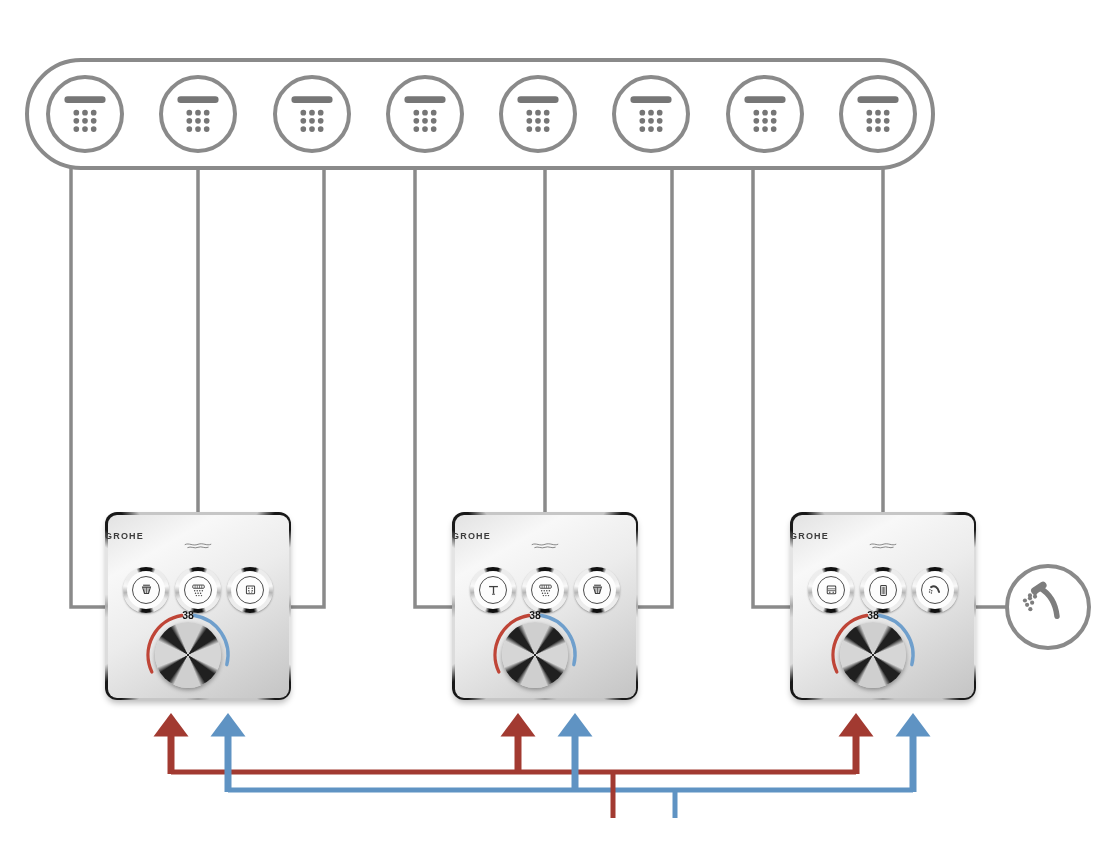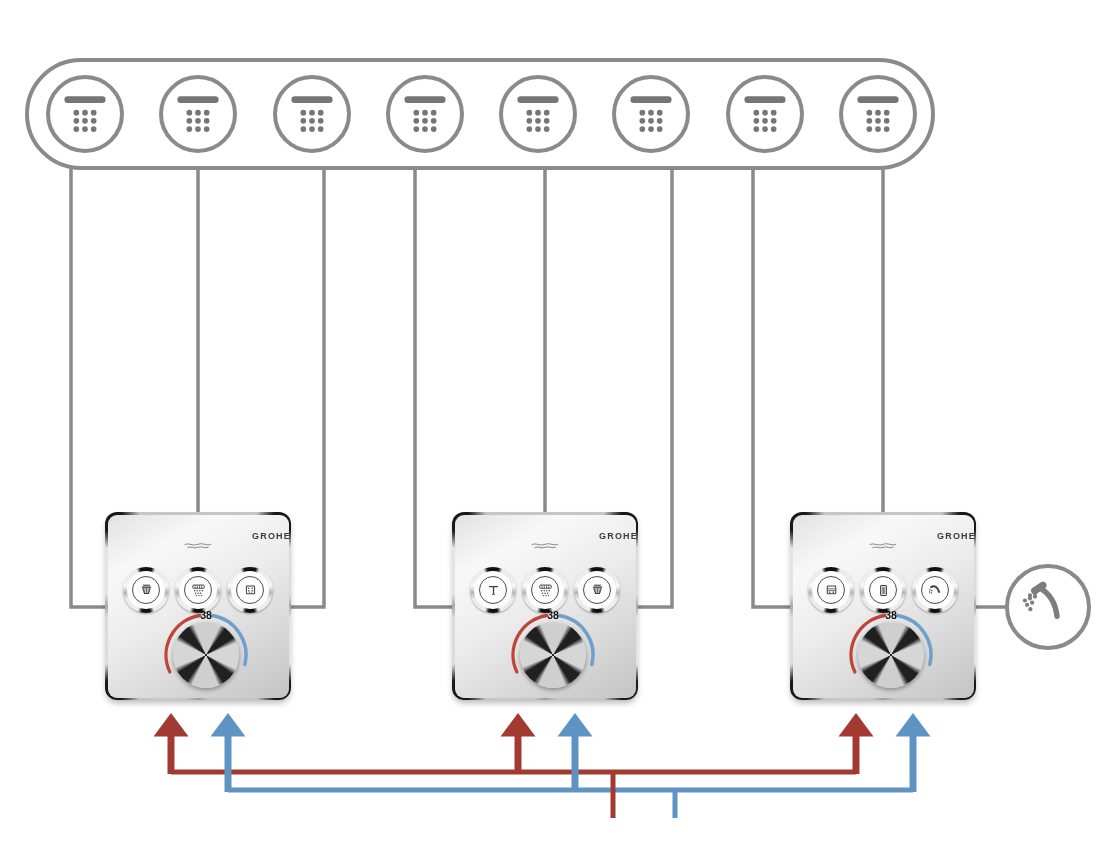--- a/index.html
+++ b/index.html
@@ -29,38 +29,38 @@
   
   .panel{position:absolute;top:512px;width:186px;height:188px;border-radius:12px;z-index:3;
          background:conic-gradient(from 0deg,
            #c6c6c6 0% 9%, #181818 11% 14%, #dcdcdc 16% 23%, #a8a8a8 25%,
            #e4e4e4 27% 34%, #181818 36% 39%, #c6c6c6 41% 48%, #9e9e9e 50%,
            #c6c6c6 52% 59%, #181818 61% 64%, #dcdcdc 66% 73%, #a8a8a8 75%,
            #e4e4e4 77% 84%, #181818 86% 89%, #c6c6c6 91% 100%);
          box-shadow:0 4px 6px -1px rgba(0,0,0,.28);}
   .panel-face{position:absolute;inset:2.5px;border-radius:9px;
          background:linear-gradient(150deg,#e2e2e2 0%,#f8f8f8 22%,#ececec 48%,#d7d7d7 75%,#c4c4c4 100%);}
-  .brand{position:absolute;top:19px;left:0;right:0;text-align:right;
-         font-size:9px;font-weight:bold;letter-spacing:1.2px;color:#3c3c3c;margin-left:11px;}
+  .brand{position:absolute;top:19px;left:0;right:0;text-align:left;
+         font-size:9px;font-weight:bold;letter-spacing:1.2px;color:#3c3c3c;}
   .waves{position:absolute;top:30px;left:50%;transform:translateX(-50%);color:#5a5a5a;}
 
   .btn{position:absolute;top:55px;width:46px;height:46px;border-radius:50%;
        padding:4px;box-sizing:border-box;border:0;cursor:pointer;
        background:conic-gradient(from 0deg,
          #101010 0% 4%, #ececec 7% 17%, #f8f8f8 22%, #b5b5b5 27%, #ededed 32% 44%,
          #101010 47% 53%, #ececec 56% 68%, #b5b5b5 73%, #f8f8f8 78%, #ededed 83% 93%,
          #101010 96% 100%);
        box-shadow:0 1px 2px rgba(0,0,0,.35);}
   .btn-face{width:100%;height:100%;border-radius:50%;background:#fdfdfd;
             display:flex;align-items:center;justify-content:center;}
   .btn-ring{width:26px;height:26px;border:1.5px solid #4d4d4d;border-radius:50%;
             display:flex;align-items:center;justify-content:center;color:#3f3f3f;}
   .b1{left:18px}.b2{left:70px}.b3{left:122px}
 
-  .gauge{position:absolute;left:53px;top:95px;width:96px;height:96px;}
+  .gauge{position:absolute;left:35px;top:95px;width:96px;height:96px;}
   .arcs{position:absolute;left:0;top:0;}
   .arc-hot{fill:none;stroke:var(--arc_hot,#bf4537);stroke-width:3.4;stroke-linecap:round;}
   .arc-cold{fill:none;stroke:var(--arc_cold,#6f9fcc);stroke-width:3.4;stroke-linecap:round;}
   .temp{position:absolute;top:2px;left:0;right:0;text-align:center;
         font-size:10.5px;font-weight:bold;color:#141414;}
   .knob{position:absolute;left:15px;top:15px;width:66px;height:66px;border-radius:50%;
         padding:3px;box-sizing:border-box;border:0;cursor:pointer;
         background:conic-gradient(from 0deg,
           #cfcfcf 0% 7%, #202020 10% 16%, #d6d6d6 19% 32%, #202020 35% 41%,
           #cfcfcf 44% 57%, #202020 60% 66%, #d6d6d6 69% 82%, #202020 85% 91%,

